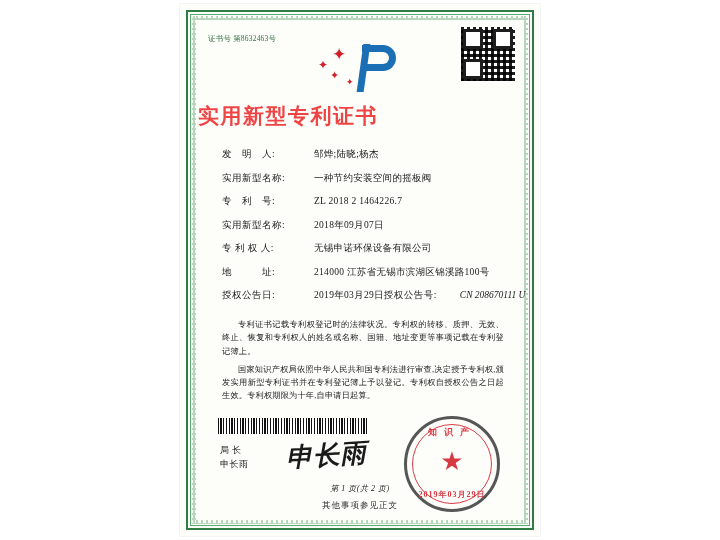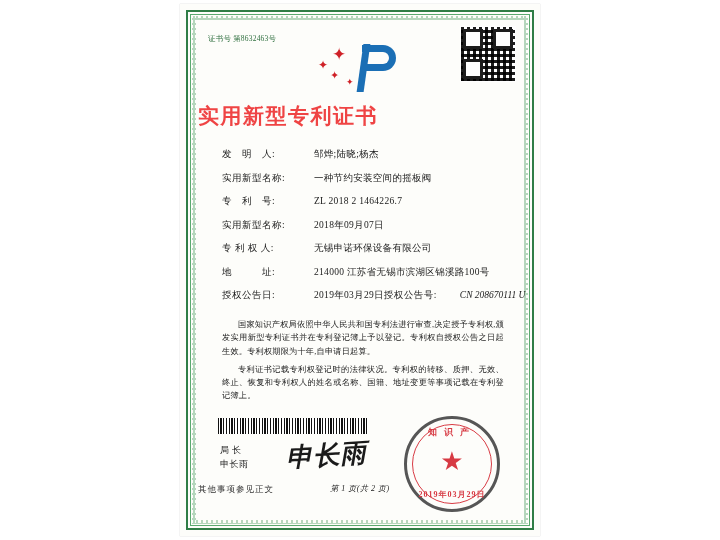--- a/index.html
+++ b/index.html
@@ -278,22 +278,23 @@
     width: 100%;
     text-align: center;
     font-size: 8px;
     color: #222;
     letter-spacing: 0.5px;
     font-style: italic;
   }
   .footer-note {
     position: absolute;
     left: 0;
-    bottom: 24px;
-    width: 100%;
+    bottom: 8px;
+    width: 100%;
+    text-align: center;
     font-size: 8.5px;
     color: #333;
     letter-spacing: 1px;
   }
 </style>
 </head>
 <body>
 
 <div class="page">
   <div class="cert">
@@ -350,22 +351,22 @@
         </div>
         <div class="frow dual">
           <span class="flabel">授权公告日:</span>
           <span class="fvalue">2019年03月29日</span>
           <span class="flabel2">授权公告号:</span>
           <span class="fvalue2">CN 208670111 U</span>
         </div>
       </div>
 
       <div class="body-text">
+        <p>专利证书记载专利权登记时的法律状况。专利权的转移、质押、无效、终止、恢复和专利权人的姓名或名称、国籍、地址变更等事项记载在专利登记簿上。</p>
         <p>国家知识产权局依照中华人民共和国专利法进行审查,决定授予专利权,颁发实用新型专利证书并在专利登记簿上予以登记。专利权自授权公告之日起生效。专利权期限为十年,自申请日起算。</p>
-        <p>专利证书记载专利权登记时的法律状况。专利权的转移、质押、无效、终止、恢复和专利权人的姓名或名称、国籍、地址变更等事项记载在专利登记簿上。</p>
       </div>
 
       <div class="barcode"></div>
 
       <div class="sig-block">
         <div class="l1">局长</div>
         <div class="l2">申长雨</div>
       </div>
 
       <div class="handwriting">申长雨</div>

